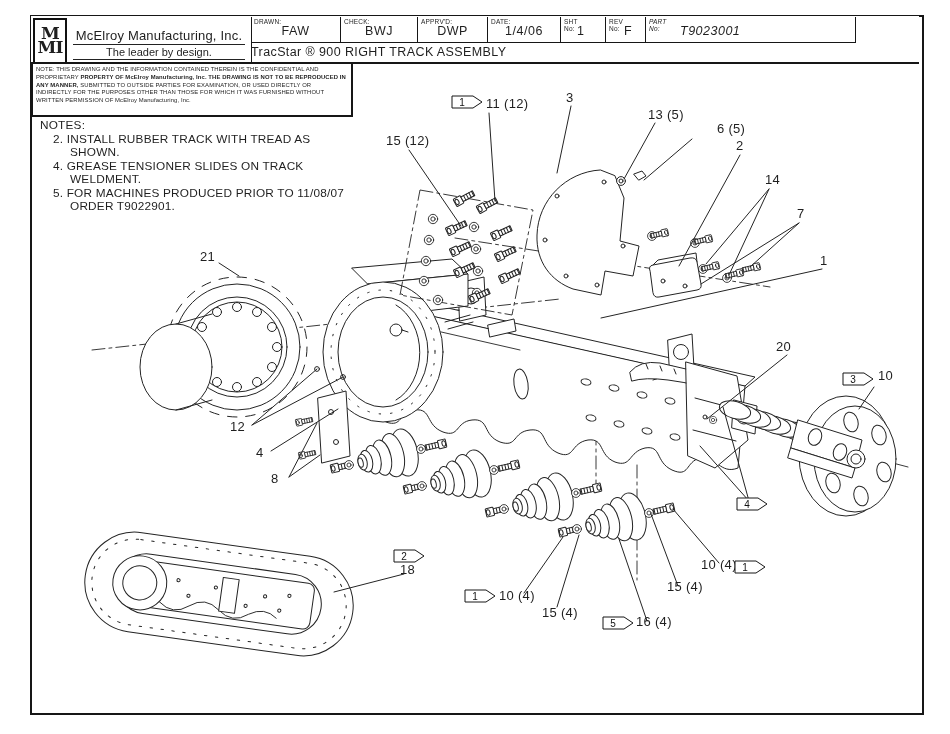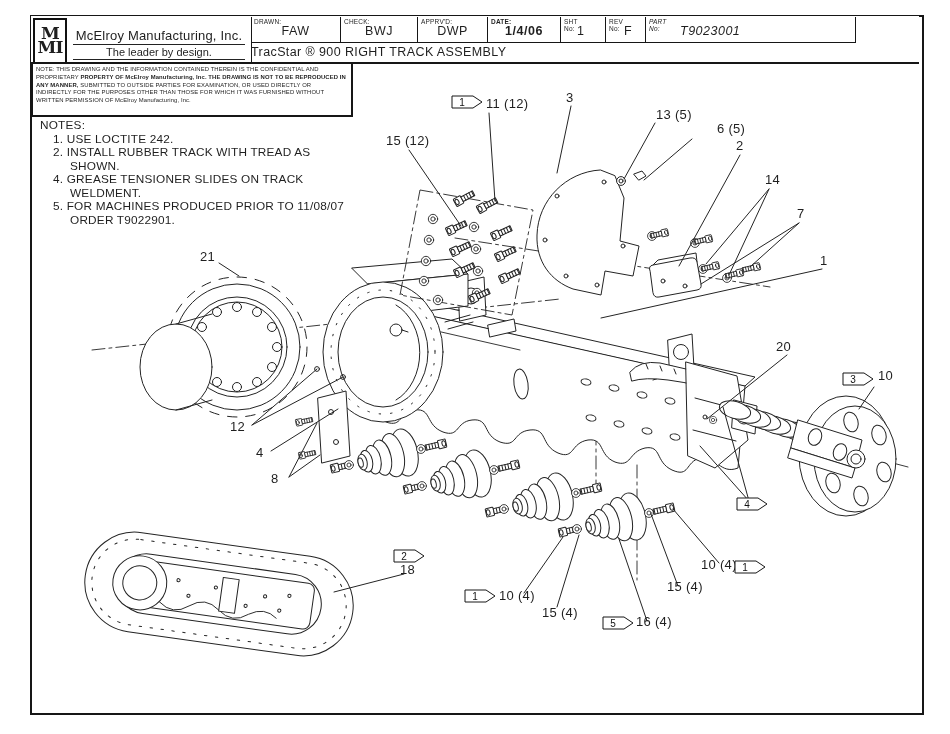--- a/index.html
+++ b/index.html
@@ -69,21 +69,21 @@
     <span class="fvalue">FAW</span>
   </div>
   <div class="fcell" style="width:76px;">
     <span class="flabel">CHECK:</span>
     <span class="fvalue">BWJ</span>
   </div>
   <div class="fcell" style="width:69px;">
     <span class="flabel">APPRV'D:</span>
     <span class="fvalue">DWP</span>
   </div>
-  <div class="fcell" style="width:72px;font-weight:bold;">
+  <div class="fcell" style="width:72px;">
     <span class="flabel">DATE:</span>
     <span class="fvalue">1/4/06</span>
   </div>
   <div class="fcell" style="width:44px;">
     <span class="flabel">SHT
 No:</span>
     <span class="fvalue" style="left:16px;text-align:left;">1</span>
   </div>
   <div class="fcell" style="width:39px;">
     <span class="flabel">REV
@@ -98,21 +98,20 @@
 </div>
 
 <div class="abs title-row">TracStar ® 900 RIGHT TRACK ASSEMBLY</div>
 
 <div class="abs note-box">
   <span>NOTE: THIS DRAWING AND THE INFORMATION CONTAINED THEREIN IS THE CONFIDENTIAL AND PROPRIETARY </span><b>PROPERTY OF McElroy Manufacturing, Inc. THE DRAWING IS NOT TO BE REPRODUCED IN ANY MANNER, </b><span>SUBMITTED TO OUTSIDE PARTIES FOR EXAMINATION, OR USED DIRECTLY OR INDIRECTLY FOR THE PURPOSES OTHER THAN THOSE FOR WHICH IT WAS FURNISHED WITHOUT WRITTEN PERMISSION OF McElroy Manufacturing, Inc.</span>
 </div>
 
 <div class="abs notes">
   <div>NOTES:</div>
-  <div class="item">1. USE LOCTITE 242.</div>
   <div class="item">2. INSTALL RUBBER TRACK WITH TREAD AS SHOWN.</div>
   <div class="item">4. GREASE TENSIONER SLIDES ON TRACK WELDMENT.</div>
   <div class="item">5. FOR MACHINES PRODUCED PRIOR TO 11/08/07 ORDER T9022901.</div>
 </div>
 
 <svg class="draw" width="892" height="650" viewBox="30 62 892 650">
   <defs>
     <g id="bolt">
       <rect x="0" y="-4.2" width="8" height="8.4" rx="1" class="wf"></rect>
       <ellipse cx="2.3" cy="0" rx="1.8" ry="2.8"></ellipse>
@@ -404,21 +403,21 @@
     <line x1="749" y1="501" x2="700" y2="446"></line>
       <line x1="749" y1="501" x2="723" y2="407"></line>
     <line x1="787" y1="355" x2="707" y2="419"></line>
     <line x1="874" y1="387" x2="859" y2="409"></line>
   </g>
 </svg>
 
 <div class="callout" style="left:386px;top:133px;">15 (12)</div>
 <div class="callout" style="left:486px;top:96px;">11 (12)</div>
 <div class="callout" style="left:566px;top:90px;">3</div>
-<div class="callout" style="left:648px;top:107px;margin-left:8px;">13 (5)</div>
+<div class="callout" style="left:648px;top:107px;">13 (5)</div>
 <div class="callout" style="left:690px;top:121px;margin-left:27px;">6 (5)</div>
 <div class="callout" style="left:736px;top:138px;">2</div>
 <div class="callout" style="left:765px;top:172px;">14</div>
 <div class="callout" style="left:797px;top:206px;">7</div>
 <div class="callout" style="left:820px;top:253px;">1</div>
 <div class="callout" style="left:200px;top:249px;">21</div>
 <div class="callout" style="left:230px;top:419px;">12</div>
 <div class="callout" style="left:256px;top:445px;">4</div>
 <div class="callout" style="left:271px;top:471px;">8</div>
 <div class="callout" style="left:400px;top:562px;">18</div>

